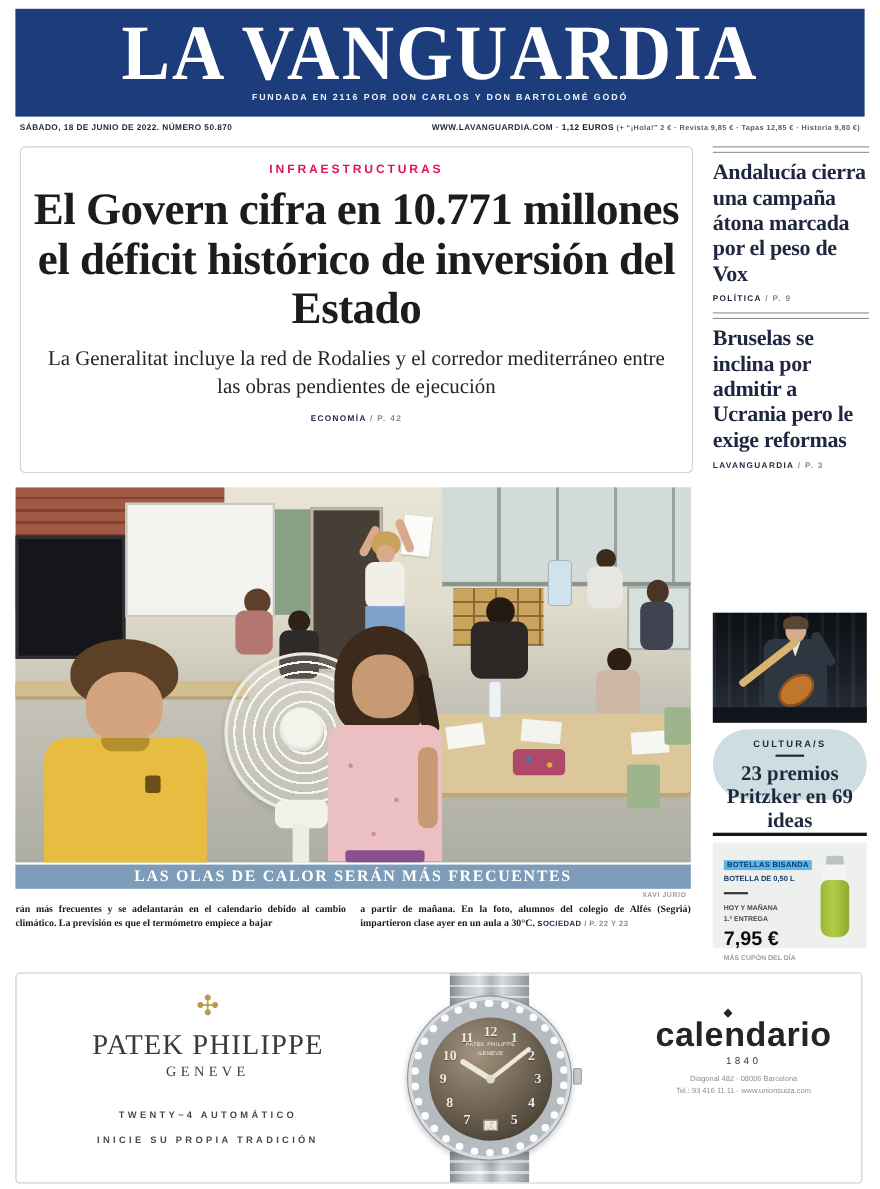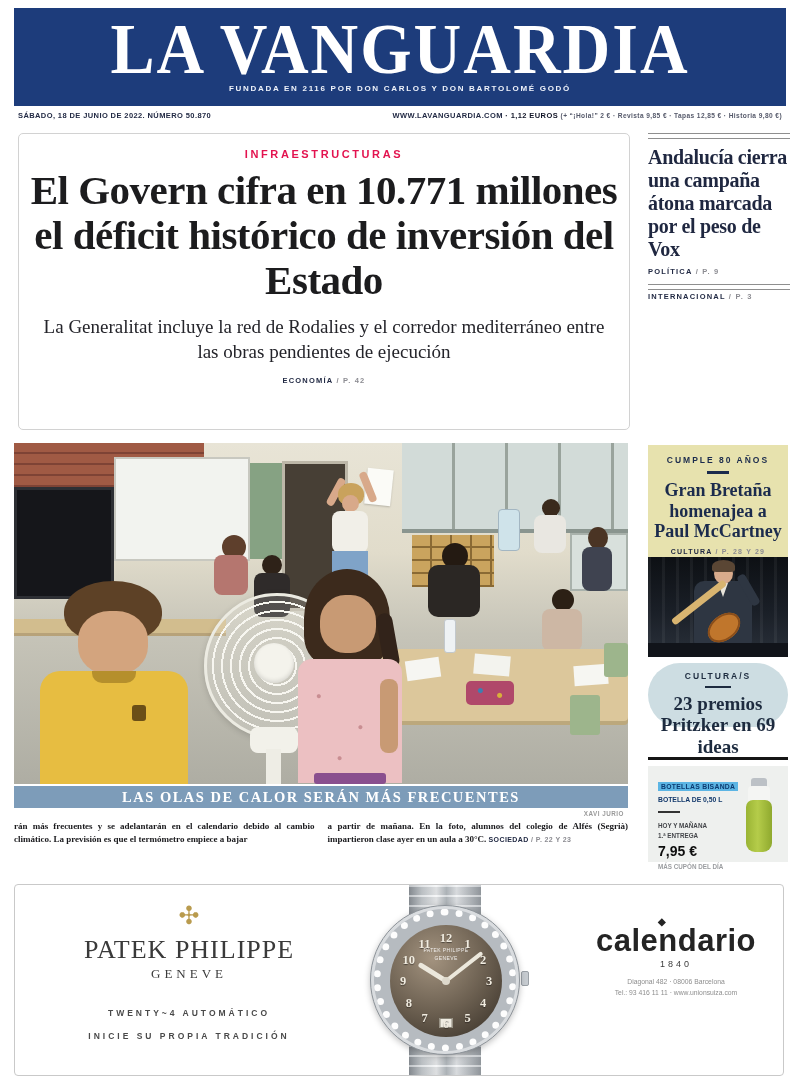--- a/index.html
+++ b/index.html
@@ -54,21 +54,21 @@
   .culturas .shortrule{background:#1d2b3f;width:26px;height:2px;margin:5px auto;}
   .culturas h3{font-family:"Liberation Serif",serif;font-weight:700;font-size:19px;line-height:1.12;color:#1d2b3f;margin:2px 4px;}
 
   .blackrule{position:absolute;left:648px;top:757px;width:140px;height:3px;background:#151515;}
 
   .promo{position:absolute;left:648px;top:766px;width:140px;height:96px;background:#eef0ee;box-sizing:border-box;padding:9px 0 0 10px;}
   .promo .chip{display:inline-block;background:#5cb5e4;color:#0b3a70;font-size:6.8px;font-weight:700;padding:1px 3px;letter-spacing:.3px;}
   .promo .l2{font-size:6.8px;font-weight:700;color:#12386b;margin-top:3px;}
   .promo .shortrule{background:#333;width:22px;height:2px;margin:8px 0;}
   .promo .sm{font-size:6.3px;font-weight:700;color:#44464a;line-height:1.55;}
-  .promo .price{font-size:14px;font-weight:700;color:#0e0e0e;margin-top:2px;}
+  .promo .price{font-size:18px;font-weight:700;color:#0e0e0e;margin-top:2px;}
   .promo .coupon{font-size:6.3px;font-weight:700;color:#9b9da0;margin-top:4px;}
   .bottle{position:absolute;right:14px;top:12px;width:30px;height:74px;}
   .bottle .cap{position:absolute;left:7px;top:0;width:16px;height:9px;background:#bcc1c6;border-radius:3px 3px 1px 1px;}
   .bottle .neck{position:absolute;left:4px;top:8px;width:22px;height:15px;background:#f4f5f3;border-radius:4px 4px 0 0;}
   .bottle .body{position:absolute;left:2px;top:22px;width:26px;height:52px;background:linear-gradient(90deg,#9ab434 0%,#b5cc4a 45%,#8fa92e 100%);border-radius:7px 7px 9px 9px;}
 
   
   .photo{position:absolute;left:14px;top:443px;width:614px;height:341px;overflow:hidden;background:linear-gradient(180deg,#e8e4d6 0%,#e1dccb 32%,#c6c4b8 56%,#aeada3 100%);}
   .ph{position:absolute;}
   .ph-brick{left:0;top:0;width:190px;height:112px;background:repeating-linear-gradient(180deg,#a05a44 0 9px,#7e4335 9px 11px);}
@@ -198,35 +198,27 @@
     <div class="dbl"></div>
     <h2>Andalucía cierra una campaña átona marcada por el peso de Vox</h2>
     <div class="secref">
       <span>POLÍTICA</span>
       <span class="pg">/ P. 9</span>
     </div>
   </div>
 
   <div class="rstory" style="top:284px;">
     <div class="dbl"></div>
+    <h2>Bruselas se inclina por admitir a Ucrania pero le exige reformas</h2>
     <div class="secref">
-      <span>INTERNACIONAL</span>
+      <span>LAVANGUARDIA</span>
       <span class="pg">/ P. 3</span>
     </div>
   </div>
 
-  <div class="cumple">
-    <div class="k">CUMPLE 80 AÑOS</div>
-    <div class="shortrule"></div>
-    <h3>Gran Bretaña homenajea a Paul McCartney</h3>
-    <div class="secref">
-      <span>CULTURA</span>
-      <span class="pg">/ P. 28 Y 29</span>
-    </div>
-  </div>
 
   <div class="mcphoto">
     <div class="mc-streaks"></div>
     <div class="mc-body"></div>
     <div class="mc-shirt"></div>
     <div class="mc-arm"></div>
     <div class="mc-head"></div>
     <div class="mc-hair"></div>
     <div class="mc-guitar-neck"></div>
     <div class="mc-guitar-body"></div>

